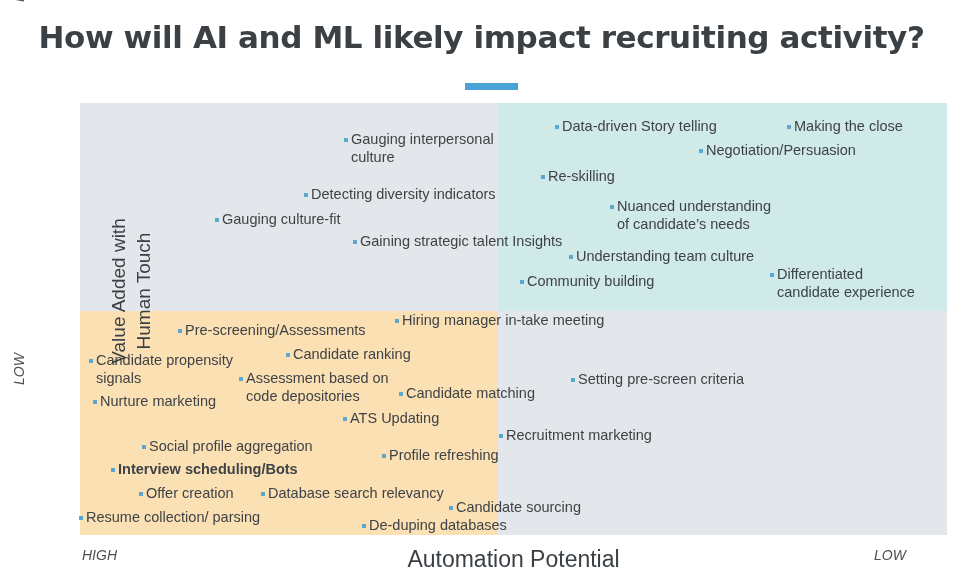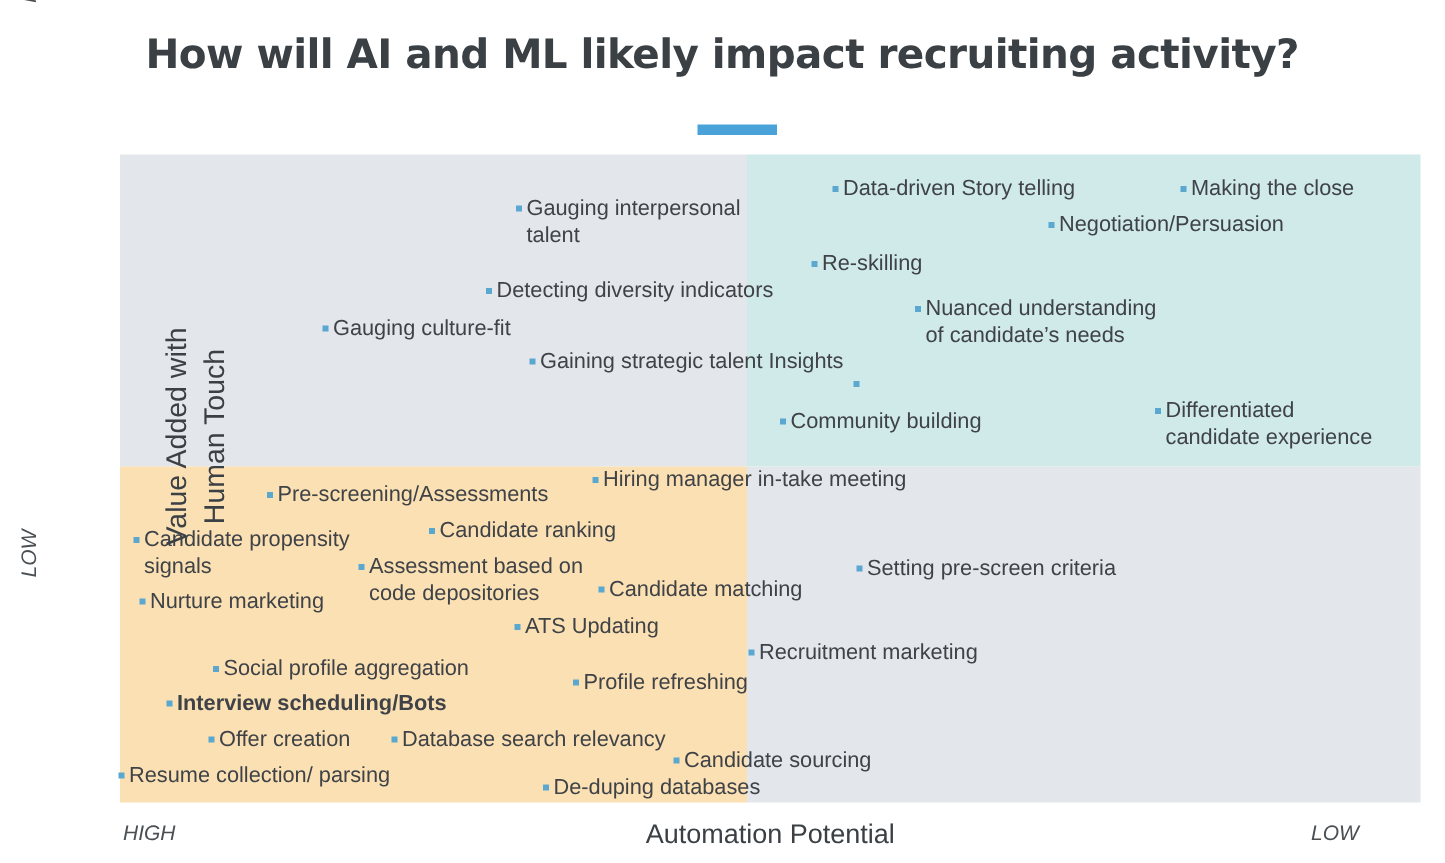--- a/index.html
+++ b/index.html
@@ -19,21 +19,21 @@
   
   #title-block {
     position: absolute;
     left: 0;
     top: 18px;
     width: 963px;
     text-align: center;
   }
   #page-title {
     font-family: "DejaVu Sans", sans-serif;
-    font-size: 27px;
+    font-size: 31px;
     font-weight: bold;
     letter-spacing: -0.4px;
     color: #3b4045;
     line-height: 38px;
     white-space: nowrap;
   }
   #title-accent-bar {
     position: absolute;
     left: 465px;
     top: 83px;
@@ -129,21 +129,21 @@
     transform: rotate(-90deg);
     transform-origin: left top;
     white-space: nowrap;
   }
   #x-axis-title {
     position: absolute;
     left: 0;
     top: 443px;
     width: 867px;
     text-align: center;
-    font-size: 18px;
+    font-size: 23px;
     color: #3b4045;
   }
   #x-axis-high {
     position: absolute;
     left: 2px;
     top: 444px;
     font-size: 14px;
     font-style: italic;
     color: #4a4f54;
   }
@@ -165,30 +165,30 @@
 <div id="title-accent-bar"></div>
 
 <div id="chart-area">
 
   <div class="quadrant" id="quadrant-top-left"></div>
   <div class="quadrant" id="quadrant-top-right"></div>
   <div class="quadrant" id="quadrant-bottom-left"></div>
   <div class="quadrant" id="quadrant-bottom-right"></div>
 
   <div id="points-layer">
-      <div class="point" style="left: 264px; top: 27px;"><span class="dot"></span><span class="txt">Gauging interpersonal</span><div style="margin-left: 7px;">talent</div></div>
-      <div class="point" style="left: 244px; top: 82px;"><span class="dot"></span><span class="txt">Detecting diversity indicators</span></div>
+      <div class="point" style="left: 264px; top: 27px;"><span class="dot"></span><span class="txt">Gauging interpersonal</span><div style="margin-left: 7px;">culture</div></div>
+      <div class="point" style="left: 224px; top: 82px;"><span class="dot"></span><span class="txt">Detecting diversity indicators</span></div>
       <div class="point" style="left: 135px; top: 107px;"><span class="dot"></span><span class="txt">Gauging culture-fit</span></div>
       <div class="point" style="left: 273px; top: 129px;"><span class="dot"></span><span class="txt">Gaining strategic talent Insights</span></div>
       <div class="point" style="left: 475px; top: 14px;"><span class="dot"></span><span class="txt">Data-driven Story telling</span></div>
       <div class="point" style="left: 707px; top: 14px;"><span class="dot"></span><span class="txt">Making the close</span></div>
       <div class="point" style="left: 619px; top: 38px;"><span class="dot"></span><span class="txt">Negotiation/Persuasion</span></div>
       <div class="point" style="left: 461px; top: 64px;"><span class="dot"></span><span class="txt">Re-skilling</span></div>
       <div class="point" style="left: 530px; top: 94px;"><span class="dot"></span><span class="txt">Nuanced understanding</span><div style="margin-left: 7px;">of candidate’s needs</div></div>
-      <div class="point" style="left: 489px; top: 144px;"><span class="dot"></span></div>
+      <div class="point" style="left: 489px; top: 144px;"><span class="dot"></span><span class="txt">Understanding team culture</span></div>
       <div class="point" style="left: 440px; top: 169px;"><span class="dot"></span><span class="txt">Community building</span></div>
       <div class="point" style="left: 690px; top: 162px;"><span class="dot"></span><span class="txt">Differentiated</span><div style="margin-left: 7px;">candidate experience</div></div>
       <div class="point" style="left: 315px; top: 208px;"><span class="dot"></span><span class="txt">Hiring manager in-take meeting</span></div>
       <div class="point" style="left: 98px; top: 218px;"><span class="dot"></span><span class="txt">Pre-screening/Assessments</span></div>
       <div class="point" style="left: 9px; top: 248px;"><span class="dot"></span><span class="txt">Candidate propensity</span><div style="margin-left: 7px;">signals</div></div>
       <div class="point" style="left: 206px; top: 242px;"><span class="dot"></span><span class="txt">Candidate ranking</span></div>
       <div class="point" style="left: 159px; top: 266px;"><span class="dot"></span><span class="txt">Assessment based on</span><div style="margin-left: 7px;">code depositories</div></div>
       <div class="point" style="left: 13px; top: 289px;"><span class="dot"></span><span class="txt">Nurture marketing</span></div>
       <div class="point" style="left: 319px; top: 281px;"><span class="dot"></span><span class="txt">Candidate matching</span></div>
       <div class="point" style="left: 491px; top: 267px;"><span class="dot"></span><span class="txt">Setting pre-screen criteria</span></div>

